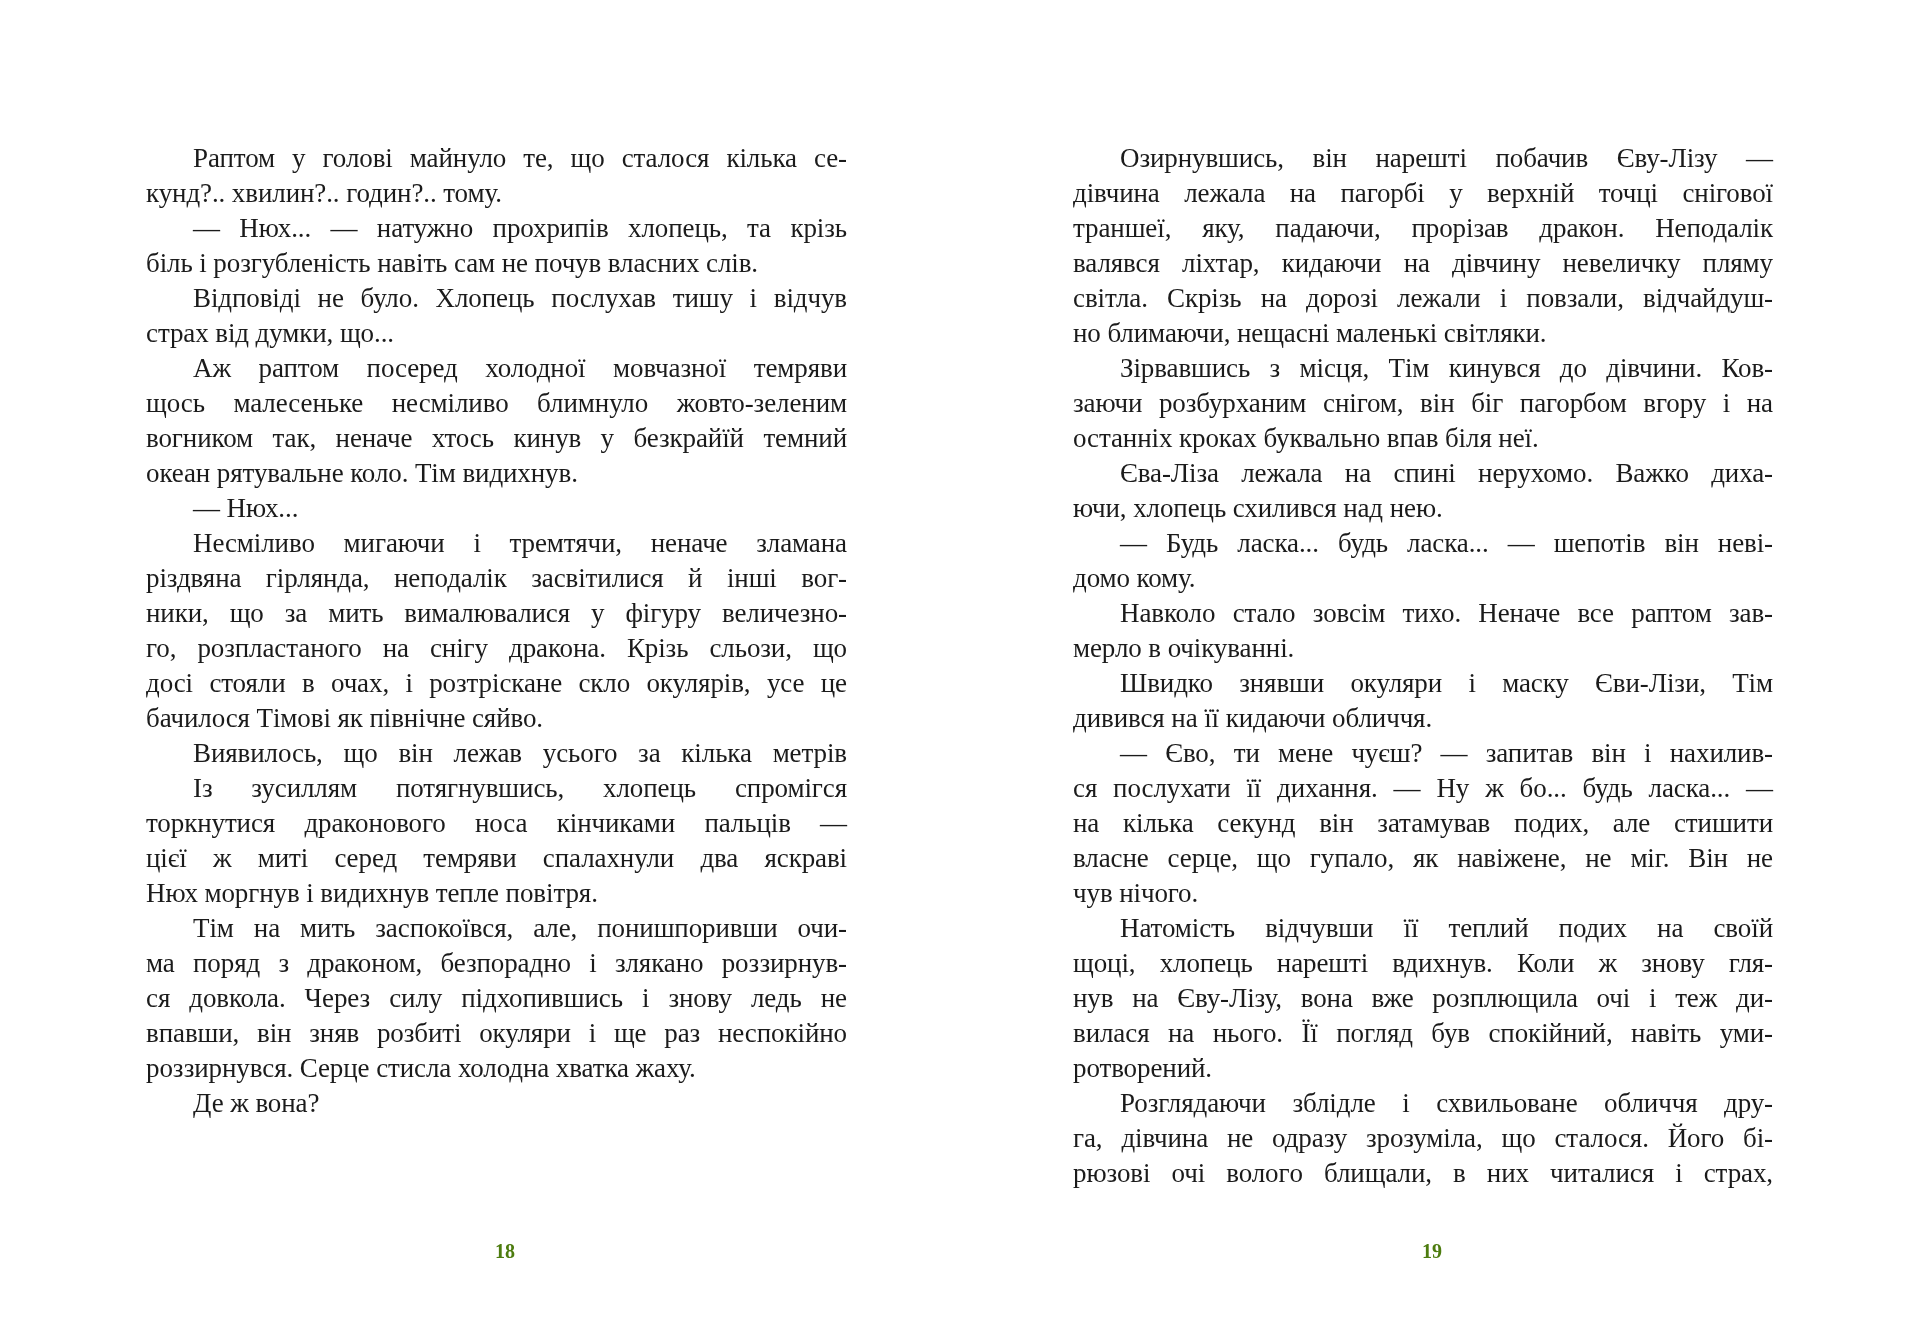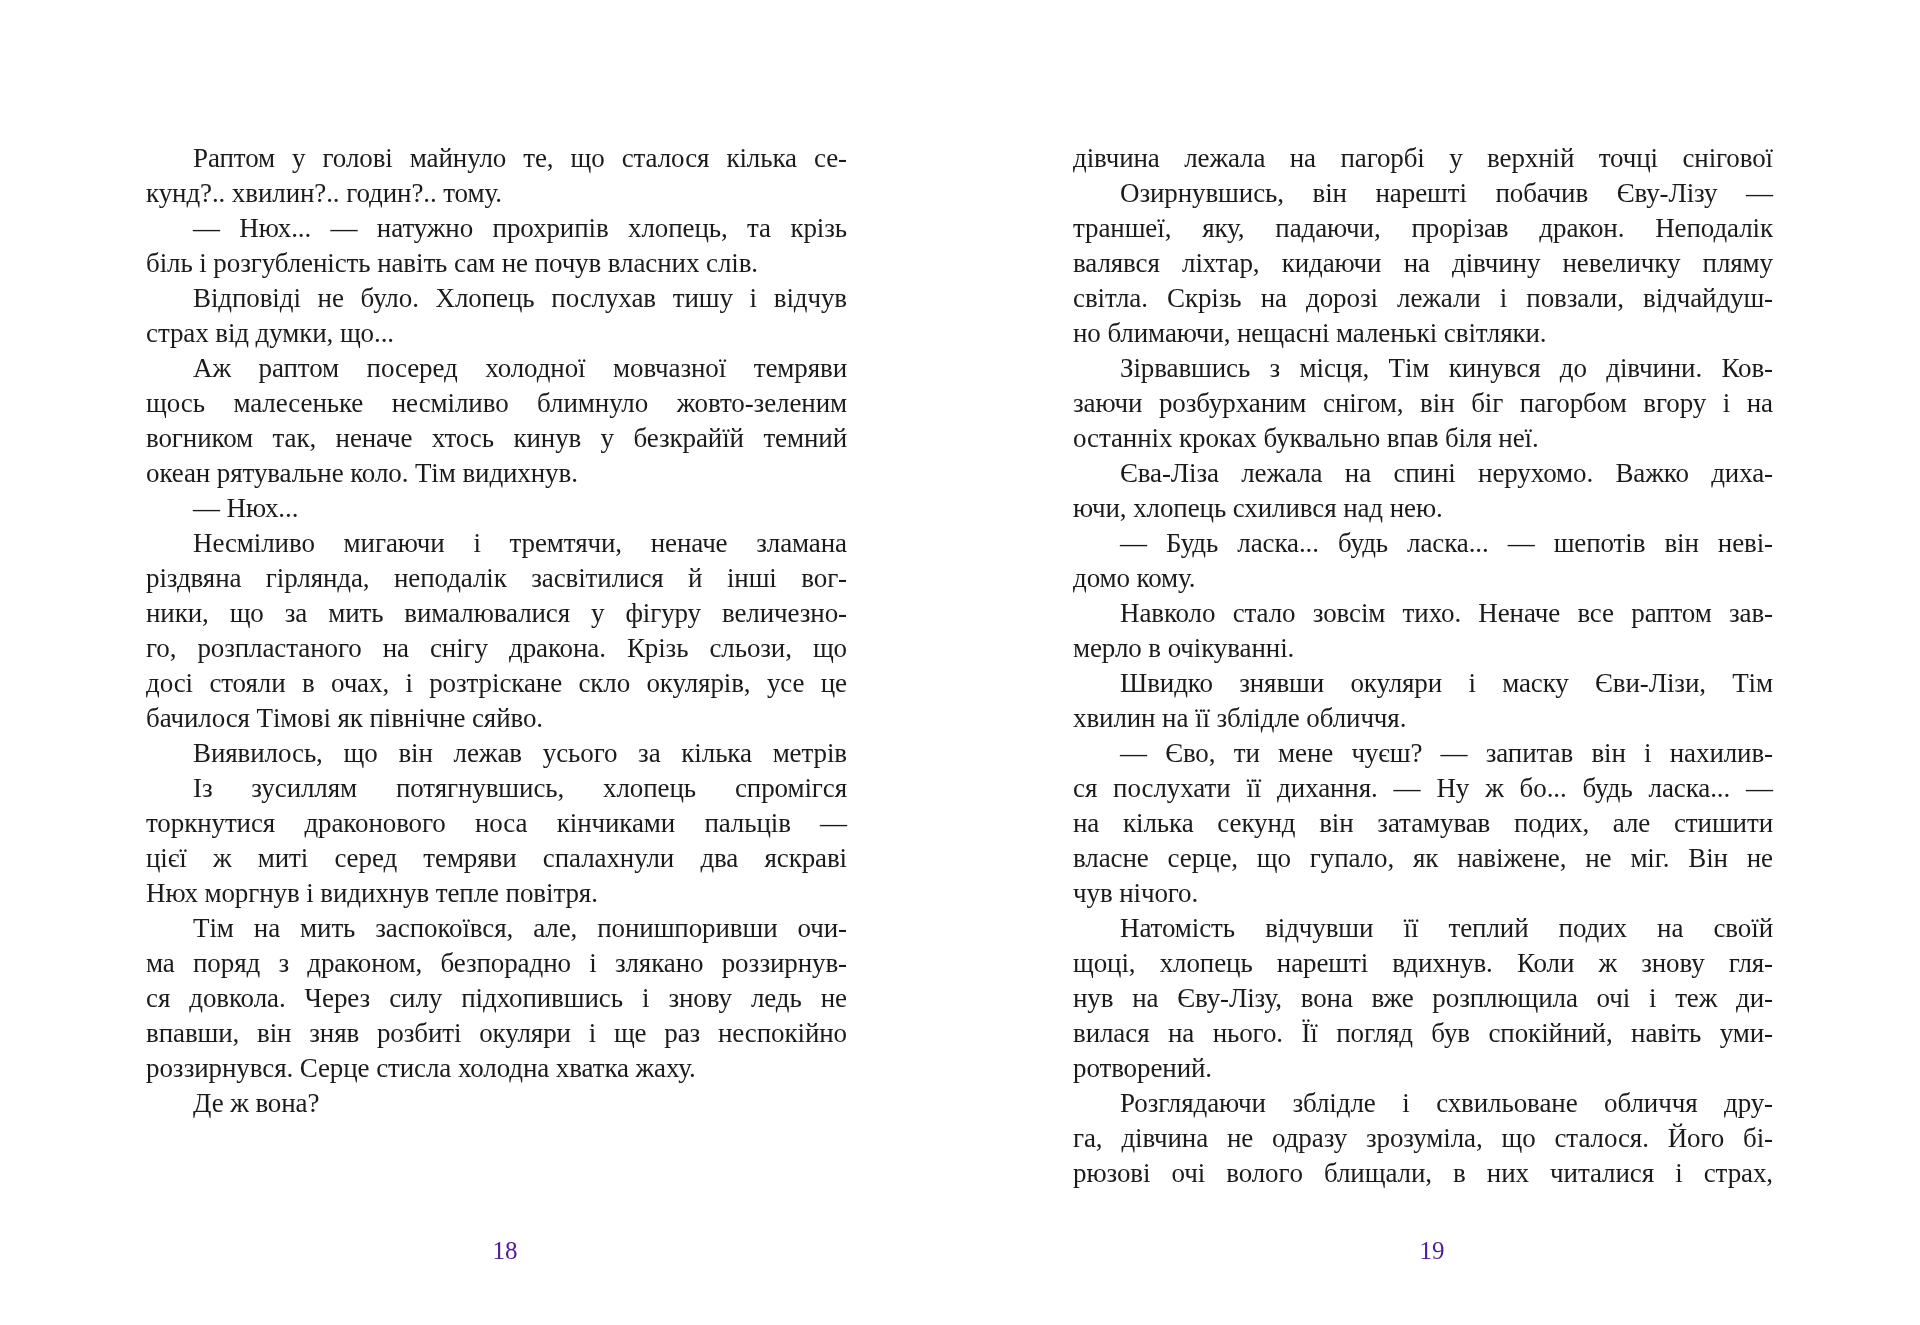--- a/index.html
+++ b/index.html
@@ -45,25 +45,26 @@
     text-align-last: justify;
     letter-spacing: -0.1px;
     word-spacing: 0px;
   }
   .line.indent { padding-left: 47px; }
   .line.last  { text-align-last: left; }
 
   .page-number {
     position: absolute;
     top: 1236px;
-    font-size: 25px;
+    font-size: 20px;
     line-height: 30px;
     width: 80px;
     text-align: center;
-    color: #4c1d95;
+    color: #4d7c0f;
+    font-weight: bold;
   }
   .page-left  .page-number { left: 319px; }  
   .page-right .page-number { left: 319px; }  
 </style>
 </head>
 <body>
 
 <div class="spread">
   <div class="page page-left">
     <div class="text-block">
@@ -93,37 +94,37 @@
         <span class="line">ма поряд з драконом, безпорадно і злякано роззирнув-</span>
         <span class="line">ся довкола. Через силу підхопившись і знову ледь не</span>
         <span class="line">впавши, він зняв розбиті окуляри і ще раз неспокійно</span>
         <span class="line last">роззирнувся. Серце стисла холодна хватка жаху.</span>
         <span class="line indent last">Де ж вона?</span>
       </div>
     <div class="page-number">18</div>
   </div>
   <div class="page page-right">
     <div class="text-block">
+        <span class="line indent">Озирнувшись, він нарешті побачив Єву-Лізу —</span>
         <span class="line">дівчина лежала на пагорбі у верхній точці снігової</span>
-        <span class="line indent">Озирнувшись, він нарешті побачив Єву-Лізу —</span>
         <span class="line">траншеї, яку, падаючи, прорізав дракон. Неподалік</span>
         <span class="line">валявся ліхтар, кидаючи на дівчину невеличку пляму</span>
         <span class="line">світла. Скрізь на дорозі лежали і повзали, відчайдуш-</span>
         <span class="line last">но блимаючи, нещасні маленькі світляки.</span>
         <span class="line indent">Зірвавшись з місця, Тім кинувся до дівчини. Ков-</span>
         <span class="line">заючи розбурханим снігом, він біг пагорбом вгору і на</span>
         <span class="line last">останніх кроках буквально впав біля неї.</span>
         <span class="line indent">Єва-Ліза лежала на спині нерухомо. Важко диха-</span>
         <span class="line last">ючи, хлопець схилився над нею.</span>
         <span class="line indent">— Будь ласка... будь ласка... — шепотів він неві-</span>
         <span class="line last">домо кому.</span>
         <span class="line indent">Навколо стало зовсім тихо. Неначе все раптом зав-</span>
         <span class="line last">мерло в очікуванні.</span>
         <span class="line indent">Швидко знявши окуляри і маску Єви-Лізи, Тім</span>
-        <span class="line last">хвилин на її зблідле обличчя.</span>
+        <span class="line last">дивився на її кидаючи обличчя.</span>
         <span class="line indent">— Єво, ти мене чуєш? — запитав він і нахилив-</span>
         <span class="line">ся послухати її дихання. — Ну ж бо... будь ласка... —</span>
         <span class="line">на кілька секунд він затамував подих, але стишити</span>
         <span class="line">власне серце, що гупало, як навіжене, не міг. Він не</span>
         <span class="line last">чув нічого.</span>
         <span class="line indent">Натомість відчувши її теплий подих на своїй</span>
         <span class="line">щоці, хлопець нарешті вдихнув. Коли ж знову гля-</span>
         <span class="line">нув на Єву-Лізу, вона вже розплющила очі і теж ди-</span>
         <span class="line">вилася на нього. Її погляд був спокійний, навіть уми-</span>
         <span class="line last">ротворений.</span>

